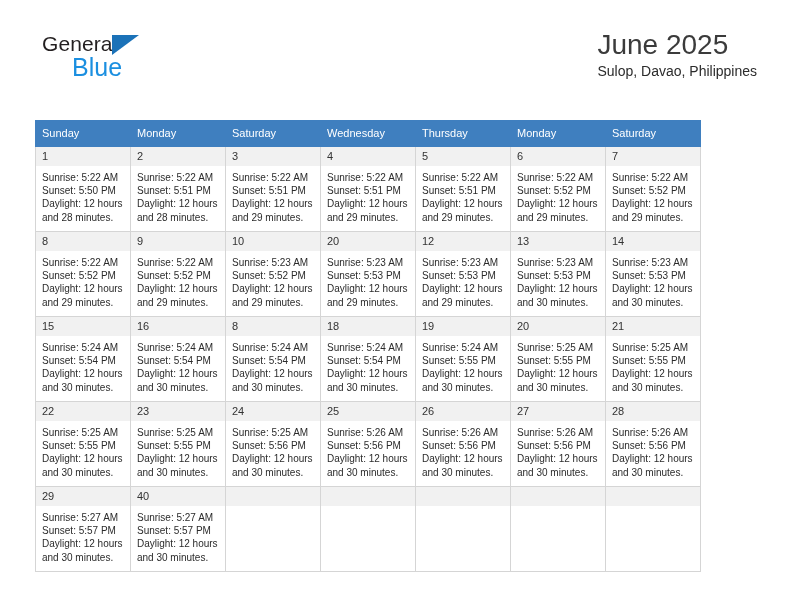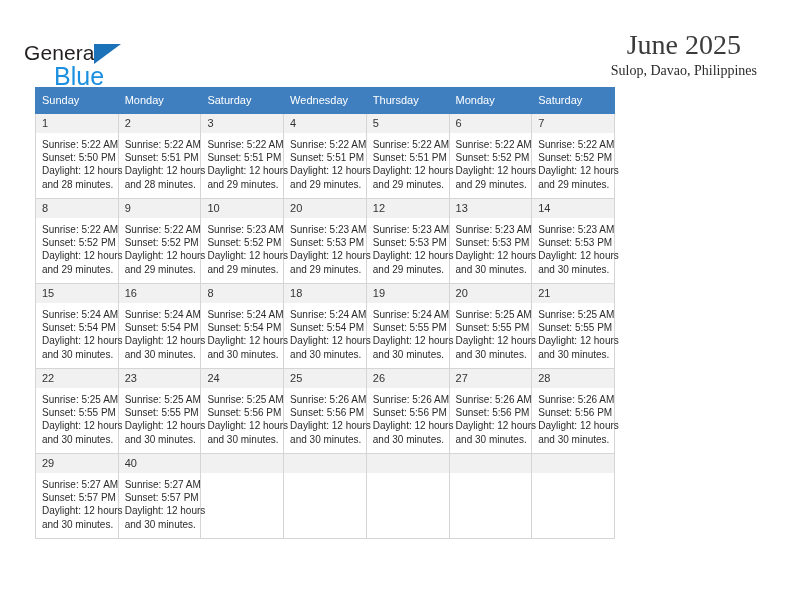--- a/index.html
+++ b/index.html
@@ -24,25 +24,24 @@
   
   .header {
     position: absolute;
     left: 0;
     top: 0;
     width: 792px;
     height: 96px;
   }
   .logo {
     position: absolute;
-    left: 24px;
+    left: 42px;
     top: 32px;
     width: 180px;
     height: 48px;
-    margin-top: 9px;
   }
   .logo-general {
     position: absolute;
     left: 0;
     top: 0;
     font-size: 21px;
     letter-spacing: 0.1px;
     color: #231f20;
     font-family: "Liberation Sans", sans-serif;
   }
@@ -60,44 +59,43 @@
     left: 30px;
     top: 21px;
     font-size: 25px;
     color: #1b8fe0;
     font-family: "Liberation Sans", sans-serif;
   }
   .title-block {
     position: absolute;
     right: 35px;
     top: 28px;
-    text-align: center;
-    font-family: Liberation Serif, serif;
+    text-align: left;
   }
   .cal-title {
     font-size: 28px;
     color: #3b3b3b;
     font-weight: normal;
     line-height: 34px;
     white-space: nowrap;
   }
   .cal-subtitle {
     margin-top: 0;
     font-size: 14px;
     color: #2b2b2b;
     line-height: 18px;
     white-space: nowrap;
   }
 
   
   .calendar {
     position: absolute;
     left: 35px;
-    top: 87px;
-    width: 580px;
+    top: 120px;
+    width: 666px;
     border-collapse: collapse;
     table-layout: fixed;
   }
   .calendar th {
     background: #3f7fbf;
     color: #ffffff;
     font-size: 11px;
     font-weight: normal;
     text-align: left;
     padding: 4px 0 4px 6px;

